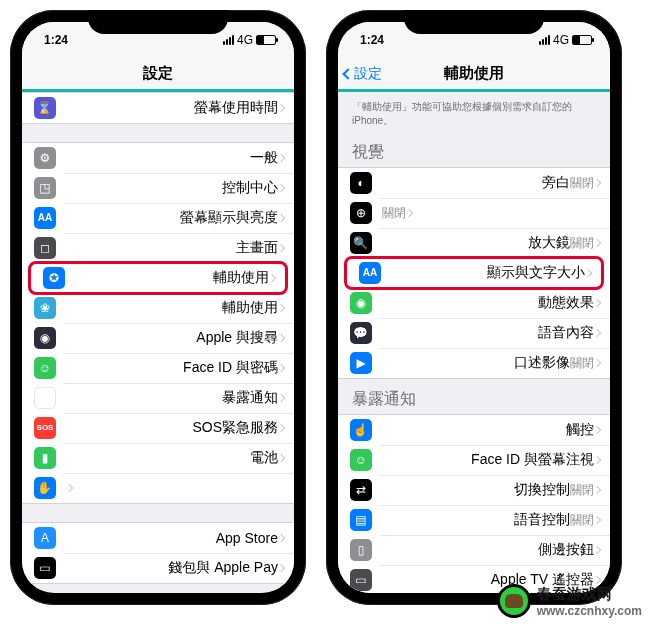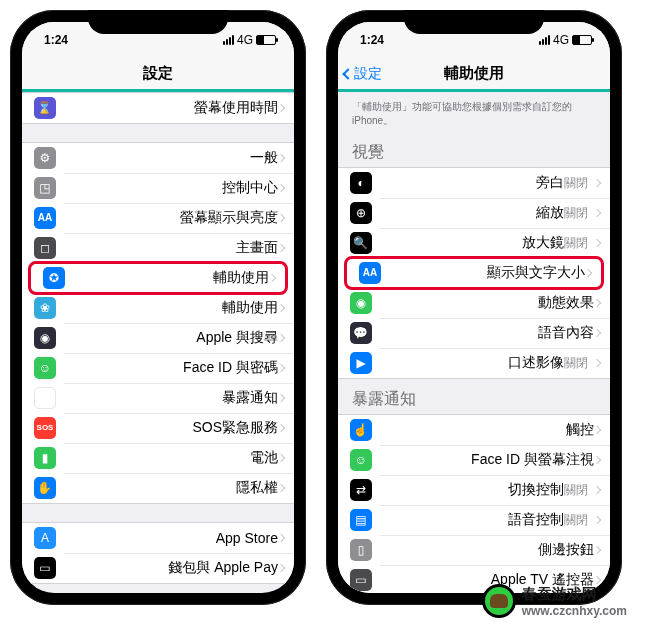--- a/index.html
+++ b/index.html
@@ -136,21 +136,21 @@
   }
   .row .icon {
     width: 22px; height: 22px;
     border-radius: 5px;
     margin-right: 10px;
     display:flex; align-items:center; justify-content:center;
     color:#fff;
     flex-shrink:0;
   }
   .row .label { flex:1; font-size:14px;text-align:right; }
-  .row .value { font-size:12px; color:#8e8e93; margin-right:6px; }
+  .row .value { font-size:12px; color:#8e8e93; }
   .chev {
     width: 6px; height: 6px;
     border-right: 1.5px solid #c7c7cc;
     border-top: 1.5px solid #c7c7cc;
     transform: rotate(45deg);
   }
   .spacer { height: 18px; }
   .hl {
     border: 3px solid #e4002b;
     border-radius: 8px;
@@ -189,21 +189,21 @@
   .ic-switch{background:#000}
   .ic-voice{background:#007aff}
   .ic-sidebtn{background:#8e8e93}
   .ic-tv{background:#4b4b4f}
   .ic-keyboard{background:#8e8e93}
 
   .glyph { font-size:12px; line-height:1; }
 
   .watermark {
     position:absolute;
-    right: 23px; bottom: 6px;
+    right: 8px; bottom: 6px;
     display:flex; align-items:center; gap:6px;
     font-size: 15px; font-weight:700;
     color:#1b1b1b;
     z-index: 50;
     justify-content: center;
   }
   .wm-logo {
     width:34px; height:34px; border-radius:50%;
     background:#2ecc40;
     border: 3px solid #000;
@@ -330,21 +330,20 @@
               <div class="icon ic-battery">
                 <span class="glyph">▮</span>
               </div>
               <span class="label">電池</span>
               <span class="chev"></span>
             </div>
             <div class="row">
               <div class="icon ic-privacy">
                 <span class="glyph">✋</span>
               </div>
-              <span class="label">隱私權</span>
               <span class="chev"></span>
             </div>
           </div>
         <div class="spacer"></div>
         <div class="group" id="lg2">
             <div class="row">
               <div class="icon ic-appstore">
                 <span class="glyph">A</span>
               </div>
               <span class="label">App Store</span>
@@ -398,21 +397,20 @@
                 <span class="glyph">◐</span>
               </div>
               <span class="label">旁白</span>
               <span class="value">關閉</span>
               <span class="chev"></span>
             </div>
             <div class="row">
               <div class="icon ic-zoom">
                 <span class="glyph">⊕</span>
               </div>
-              <span class="label">縮放</span>
               <span class="value">關閉</span>
               <span class="chev"></span>
             </div>
             <div class="row">
               <div class="icon ic-magnifier">
                 <span class="glyph">🔍</span>
               </div>
               <span class="label">放大鏡</span>
               <span class="value">關閉</span>
               <span class="chev"></span>

